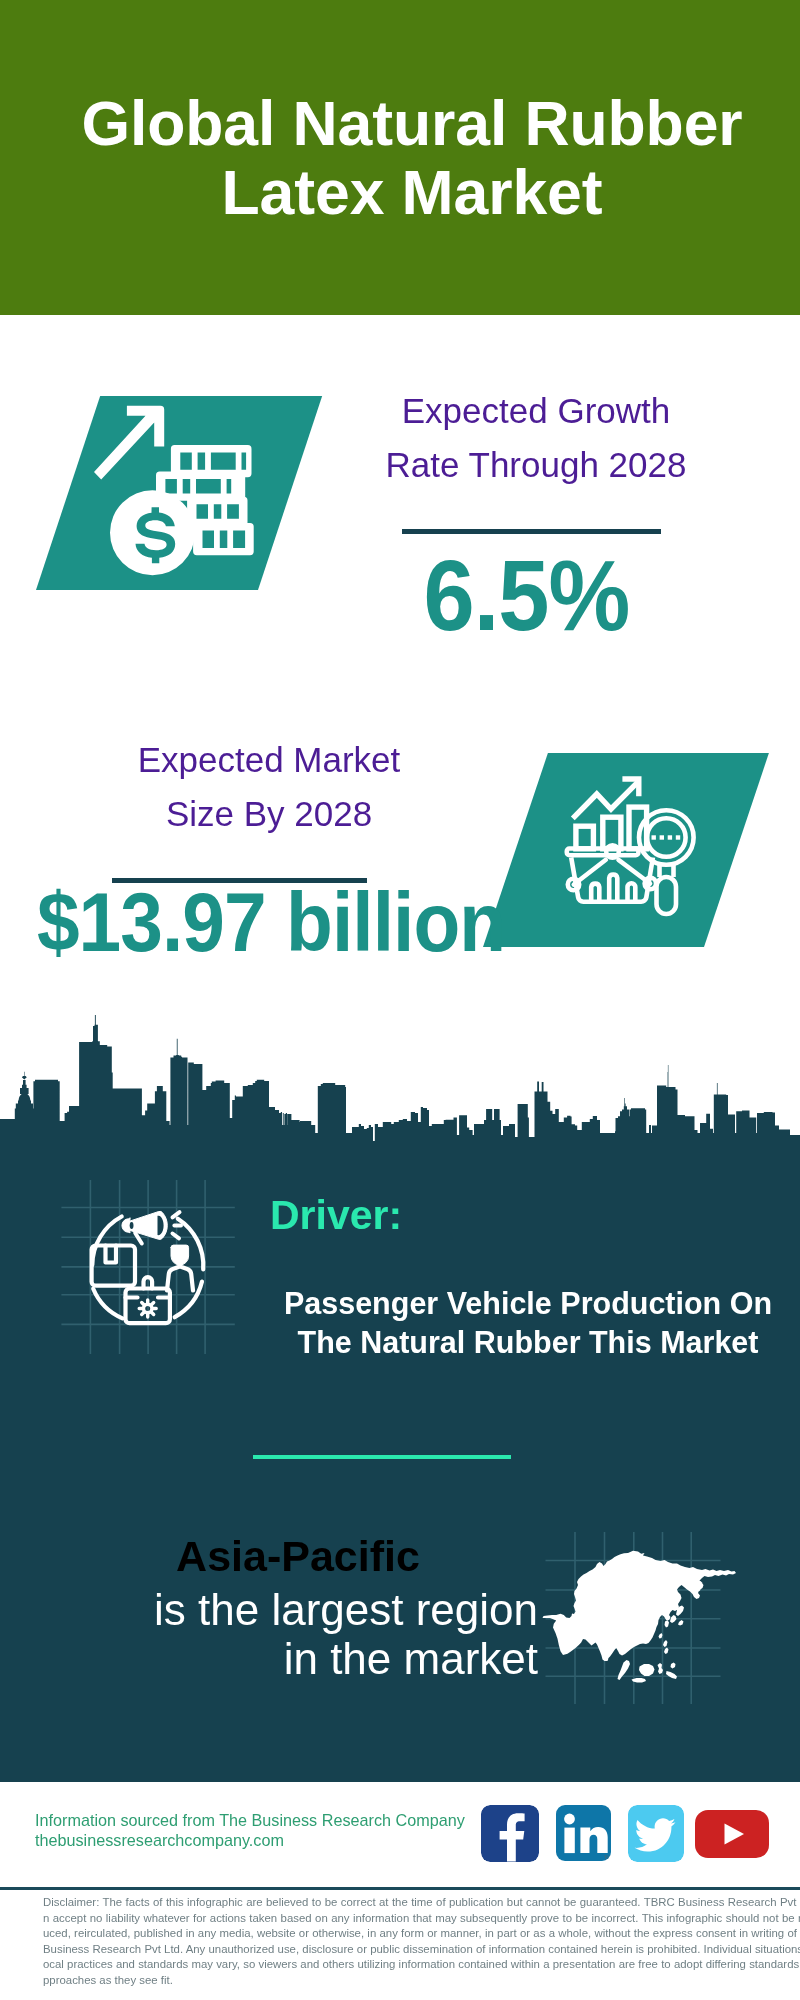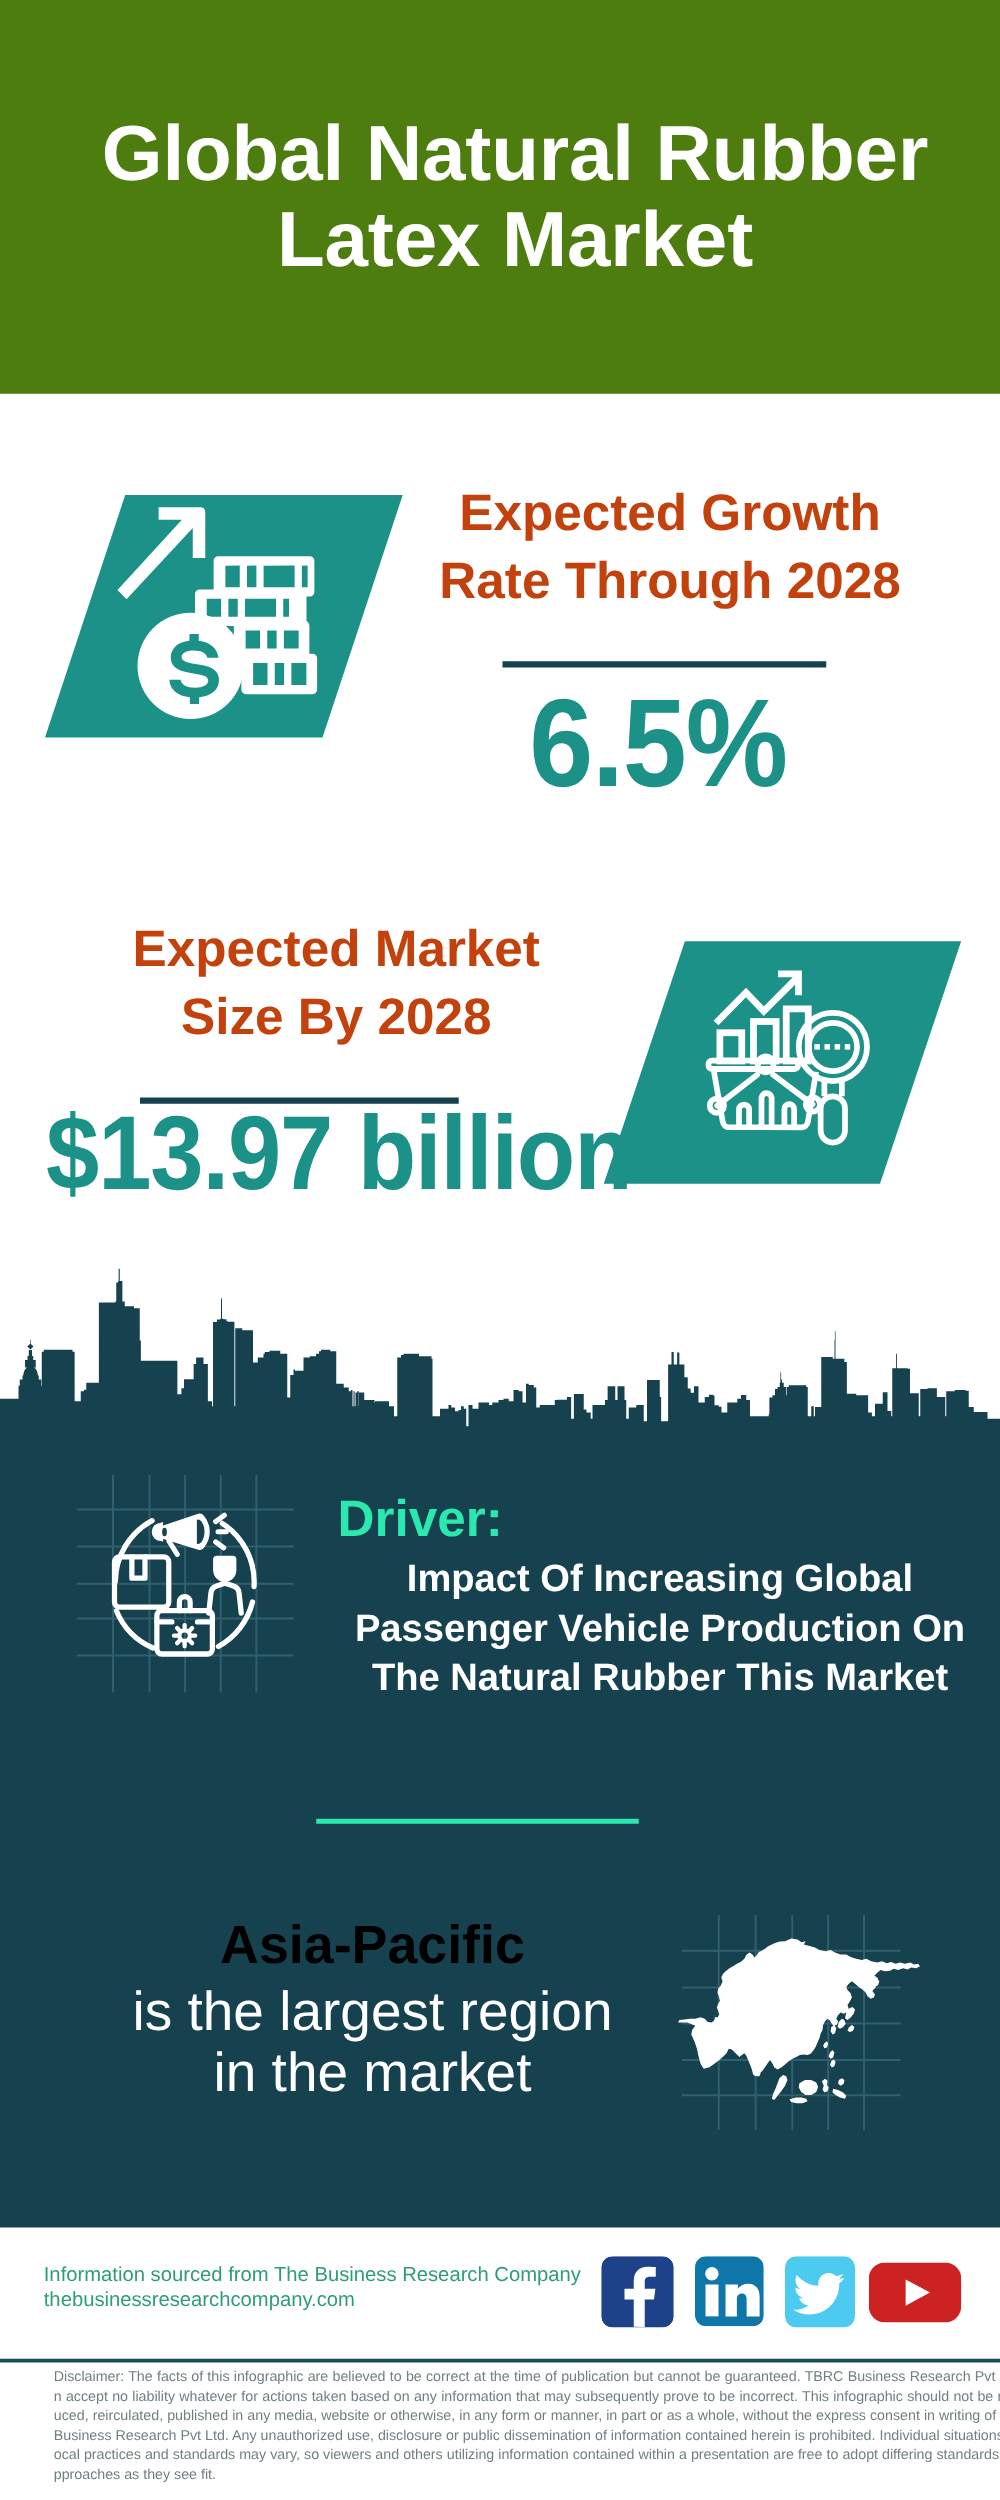--- a/index.html
+++ b/index.html
@@ -7,39 +7,39 @@
   body { font-family:"Liberation Sans", sans-serif; background:#ffffff; overflow:hidden; }
   .page { position:relative; width:800px; height:2000px; }
   .header { position:absolute; left:0; top:0; width:800px; height:315px; background:#4d7c0f; }
   .header h1 { position:absolute; left:12px; top:89px; width:800px; text-align:center;
     color:#ffffff; font-size:62.5px; font-weight:bold; line-height:69px; letter-spacing:-0.1px; }
 
   .sec1 { position:absolute; left:0; top:0px; width:800px; height:2000px; }
   .para { position:absolute; background:#1c9187; }
   .para1 { left:36px; top:396px; width:222px; height:194px; transform:skewX(-18.3deg); transform-origin:bottom left; }
   .s1text { position:absolute; left:341px; top:384px; width:380px; text-align:center; }
-  .headline { color:#c2410c; font-size:41px; font-weight:bold; line-height:53.8px; letter-spacing:0px; }
+  .headline { color:#4c1d95; font-size:35px; font-weight:normal; line-height:53.8px; letter-spacing:0px; }
   .rule { background:#16414f; margin:0 auto; }
   .bignum { color:#1c9187; font-weight:bold; font-size:100px; line-height:100px; letter-spacing:-1px; transform:scaleX(0.92) translateX(-5px); transform-origin:center;}
 
   .para2 { left:483px; top:753px; width:221px; height:194px; transform:skewX(-18.5deg); transform-origin:bottom left; }
   .s2text { position:absolute; left:29px; top:733px; width:480px; text-align:center; }
   .bignum2 { color:#1c9187; font-weight:bold; font-size:84px; line-height:84px; letter-spacing:-1px; white-space:nowrap; transform:scaleX(0.912) translateX(-14.5px); }
 
   .darkpanel { position:absolute; left:0; top:1148px; width:800px; height:640px; background:#16414f; }
 
   .driver-title { position:absolute; left:270px; top:1193px; width:520px; 
      color:#2ae8ae; font-size:41px; font-weight:bold; line-height:44px; }
   .driver-body { position:absolute; left:268px; top:1244px; width:520px; text-align:center;
      color:#ffffff; font-size:30.5px; font-weight:bold; line-height:39.5px; }
   .greenrule { position:absolute; left:253px; top:1455px; width:258px; height:4px; background:#2ae8ae; }
 
   .ap-title { position:absolute; left:58px; top:1534px; width:480px; text-align:center;
      color:#000000; font-size:43px; font-weight:bold; line-height:44px; }
-  .ap-body { position:absolute; left:58px; top:1585px; width:480px; text-align:center;
+  .ap-body { position:absolute; left:58px; top:1585px; width:480px; text-align:right;
      color:#ffffff; font-size:44px; font-weight:normal; line-height:49px; }
 
   .footer { position:absolute; left:0; top:0px; width:800px; height:1620px; }
   .footer-bg { position:absolute; left:0; top:1782px; width:800px; height:218px; background:#ffffff; }
   .src-text { position:absolute; left:35px; top:1811px; color:#2e9e72; font-size:16.2px; line-height:19.5px; }
   .sep { position:absolute; left:0; top:1887px; width:800px; height:3px; background:#1b4a5a; }
   .disclaimer { position:absolute; left:6px; top:1895px; width:788px; color:#6f7f84; font-size:11.4px; line-height:15.6px; text-align:justify; word-break:break-all;margin-left:37px; }
   .social { position:absolute; border-radius:9px; }
 </style>
 </head>
@@ -114,21 +114,21 @@
     </svg>
   </div>
 
   <div class="darkpanel"></div>
   <svg width="800" height="140" viewBox="0 1011 800 140" style="position:absolute;left:0;top:1011px;">
     <path fill="#16414f" d="M0 1121h155V1149H0ZM155 1125h150V1149H155ZM305 1133h48V1149H305ZM353 1141h100V1149H353ZM453 1135h60V1149H453ZM513 1137h90V1149H513ZM603 1133h180V1149H603ZM783 1148h17V1149H783ZM0 1119h14.8V1149H0ZM33.4 1081.3h26.3V1149H33.4ZM35 1079.8h23V1149H35ZM64.6 1113h3V1149H64.6ZM67.1 1111.8h2V1149H67.1ZM69 1106.1h10.2V1149H69ZM79.1 1042h13.2V1149H79.1ZM89.2 1045.8h3.2V1149H89.2ZM92.2 1041.2h7.6V1149H92.2ZM93 1025.9h4.9V1149H93ZM94.5 1024.8h3.4V1149H94.5ZM94.9 1015h0.9V1149H94.9ZM99.8 1045h7.4V1149H99.8ZM107.2 1046.5h4.6V1149H107.2ZM108.4 1072h3.4V1149H108.4ZM111.8 1072.4h0.9V1149H111.8ZM112.5 1088.5h29.4V1149H112.5ZM141.9 1115.3h3.2V1149H141.9ZM145.1 1110.5h2.1V1149H145.1ZM147.2 1103.4h7.7V1149H147.2ZM154.9 1091.2h11.4V1149H154.9ZM156.9 1086h5.9V1149H156.9ZM166.3 1121h3.3V1149H166.3ZM170.4 1057.6h3.1V1149H170.4ZM173.5 1055.5h2.6V1149H173.5ZM176.1 1054.9h2.7V1149H176.1ZM176.8 1038.8h0.8V1149H176.8ZM178.8 1055.4h2.4V1149H178.8ZM181.2 1056.7h0.9V1149H181.2ZM182.1 1057.4h5.4V1149H182.1ZM188.2 1062.5h5.6V1149H188.2ZM193.8 1064.1h8.6V1149H193.8ZM200 1100h2.5V1149H200ZM202.2 1090h4.2V1149H202.2ZM206.2 1086h5.2V1149H206.2ZM210.8 1083h17.2V1149H210.8ZM211.8 1081.5h4.2V1149H211.8ZM215.6 1080.5h8.6V1149H215.6ZM227.6 1083h2.2V1149H227.6ZM228.2 1118h4.2V1149H228.2ZM232.2 1100h2.6V1149H232.2ZM234.8 1095.5h1.2V1149H234.8ZM235.8 1096.5h7.2V1149H235.8ZM242.8 1086h5.4V1149H242.8ZM247.8 1085h5.2V1149H247.8ZM252.8 1083h3.2V1149H252.8ZM255.2 1081h12.5V1149H255.2ZM256.8 1079.8h7.4V1149H256.8ZM263.8 1081h3.4V1149H263.8ZM266.8 1081h2.2V1149H266.8ZM267.8 1107h7.2V1149H267.8ZM274.8 1110h4.2V1149H274.8ZM278.8 1113h2.2V1149H278.8ZM280.8 1112h1.2V1149H280.8ZM282.8 1113h0.9V1149H282.8ZM284.4 1114h1.6V1149H284.4ZM285.8 1113h1.2V1149H285.8ZM287.2 1114h4.2V1149H287.2ZM291.2 1120h8.4V1149H291.2ZM299.4 1122h1.2V1149H299.4ZM300 1121h11.2V1149H300ZM311 1125h4.2V1149H311ZM317.8 1086h3.2V1149H317.8ZM320.8 1084h2.2V1149H320.8ZM322.8 1083h12.4V1149H322.8ZM335 1085h10.2V1149H335ZM344.8 1087h1.2V1149H344.8ZM352 1127h7.2V1149H352ZM358.8 1124h2.2V1149H358.8ZM360.8 1126h3.2V1149H360.8ZM363.8 1129h3.2V1149H363.8ZM366.8 1128h2.2V1149H366.8ZM368.8 1125h2.2V1149H368.8ZM370.8 1127h2.2V1149H370.8ZM374.8 1124h3.2V1149H374.8ZM377.8 1127h5.2V1149H377.8ZM382.8 1122h8.4V1149H382.8ZM390.8 1124h3.2V1149H390.8ZM393.8 1122h5.2V1149H393.8ZM398.8 1120h4.2V1149H398.8ZM402.8 1119h4.2V1149H402.8ZM406.8 1121h4.2V1149H406.8ZM410.8 1112h4.2V1149H410.8ZM414.8 1113h3.2V1149H414.8ZM417.8 1122h3.2V1149H417.8ZM420.8 1107h2.2V1149H420.8ZM422.8 1108h4.2V1149H422.8ZM426.8 1110h2.2V1149H426.8ZM428.8 1126h3.2V1149H428.8ZM431.8 1124h12.4V1149H431.8ZM443.8 1120h2V1149H443.8ZM445.6 1119.8h7.9V1149H445.6ZM453.5 1117.5h3.4V1149H453.5ZM459.1 1115.2h7.9V1149H459.1ZM467 1127.6h2.2V1149H467ZM469.2 1129.9h3.4V1149H469.2ZM474 1124h10V1149H474ZM486.1 1109h6.1V1149H486.1ZM494 1109h5.6V1149H494ZM484 1120h17V1149H484ZM503 1126h6V1149H503ZM509 1124h6V1149H509ZM517.6 1104h10.2V1149H517.6ZM527.8 1117.5h1.1V1149H527.8ZM534.5 1091.6h10.8V1149H534.5ZM537.2 1081.5h1.8V1149H537.2ZM541.7 1082h1.8V1149H541.7ZM545.3 1091.6h2.2V1149H545.3ZM547.5 1101.8h2.7V1149H547.5ZM550.2 1110.8h2.3V1149H550.2ZM552.5 1114.1h2.7V1149H552.5ZM555.2 1109h3.6V1149H555.2ZM558.8 1122h2.7V1149H558.8ZM561.5 1122h2.3V1149H561.5ZM563.8 1117.5h3.3V1149H563.8ZM567.1 1115.7h3.4V1149H567.1ZM570.5 1116.4h1.1V1149H570.5ZM571.6 1124.2h3.4V1149H571.6ZM575 1125.4h2.2V1149H575ZM577.2 1129.9h4.6V1149H577.2ZM581.8 1122h4V1149H581.8ZM585.8 1122h4.2V1149H585.8ZM589.8 1119h3.2V1149H589.8ZM592.8 1116h4.2V1149H592.8ZM596.8 1120h3.2V1149H596.8ZM600 1133h15V1149H600ZM615 1131.2h0.5V1149H615ZM615.5 1118h15.7V1149H615.5ZM618 1116.2h12.5V1149H618ZM620 1111.2h9V1149H620ZM622 1109.5h7V1149H622ZM623.8 1106.2h3.2V1149H623.8ZM624.6 1103.5h1V1149H624.6ZM624.3 1098h0.6V1149H624.3ZM629.5 1109.5h16.7V1149H629.5ZM631 1108.2h14V1149H631ZM649 1125h2V1149H649ZM652 1125.5h5V1149H652ZM657 1085.5h9.2V1149H657ZM666.2 1087h5V1149H666.2ZM667.6 1072h0.7V1149H667.6ZM667.9 1065h0.5V1149H667.9ZM671.2 1087h4.3V1149H671.2ZM675.5 1089.5h2V1149H675.5ZM677.5 1115h5V1149H677.5ZM682.5 1115h2.5V1149H682.5ZM685 1116.2h9.5V1149H685ZM694.5 1130h3V1149H694.5ZM700 1123h6.2V1149H700ZM706.2 1113.8h3.8V1149H706.2ZM710 1128.8h3V1149H710ZM713.8 1094.5h3.7V1149H713.8ZM716.9 1083h0.7V1149H716.9ZM717.5 1094.5h2V1149H717.5ZM719.5 1094.5h6.7V1149H719.5ZM726.2 1095h1.8V1149H726.2ZM728 1114.5h7V1149H728ZM736.2 1111.2h5.8V1149H736.2ZM742 1110.5h7.5V1149H742ZM749.5 1117.5h6.7V1149H749.5ZM757 1113h6.8V1149H757ZM763.8 1112h8.7V1149H763.8ZM772.5 1112.5h2.5V1149H772.5ZM775 1125.5h3V1149H775ZM778 1125.5h1V1149H778ZM779 1129.5h11V1149H779ZM790 1135h10V1149H790ZM14.8 1140 V1108.6 H34.0 V1140 ZM15.8 1109.0 V1103.6 H33.0 V1109.0 ZM18.0 1104.0 V1100.4 H31.0 V1104.0 ZM18.6 1100.8 C18.8 1096.4 20.8 1093.2 24.5 1093.2 C28.2 1093.2 30.2 1096.4 30.4 1100.8 ZM20.0 1094.0 V1088.0 H28.6 V1094.0 ZM22.0 1088.4 V1084.8 H26.6 V1088.4 ZM23.0 1085.2 V1080.0 H25.6 V1085.2 ZM24.3 1074.8 L21.8 1077.2 L24.3 1079.6 L26.8 1077.2 ZM24.05 1078.0 H24.55 V1071.8 H24.05 Z"></path>
   </svg>
 
   <div class="sec3">
     <div class="driver-title">Driver:</div>
-    <div class="driver-body"><span>Impact Of Increasing Global</span><br><span>Passenger Vehicle Production On</span><br><span>The Natural Rubber This Market</span></div>
+    <div class="driver-body"><br><span>Passenger Vehicle Production On</span><br><span>The Natural Rubber This Market</span></div>
     <svg width="190" height="200" viewBox="0 0 190 200" style="position:absolute;left:50px;top:1170px;">
       <g stroke="#30606e" stroke-width="1.6" fill="none">
         <line x1="40.4" y1="10" x2="40.4" y2="184"></line>
         <line x1="69.6" y1="10" x2="69.6" y2="184"></line>
         <line x1="98.1" y1="10" x2="98.1" y2="184"></line>
         <line x1="126.6" y1="10" x2="126.6" y2="184"></line>
         <line x1="155.1" y1="10" x2="155.1" y2="184"></line>
         <line x1="11.4" y1="37.5" x2="184.8" y2="37.5"></line>
         <line x1="11.4" y1="67.2" x2="184.8" y2="67.2"></line>
         <line x1="11.4" y1="96.9" x2="184.8" y2="96.9"></line>

